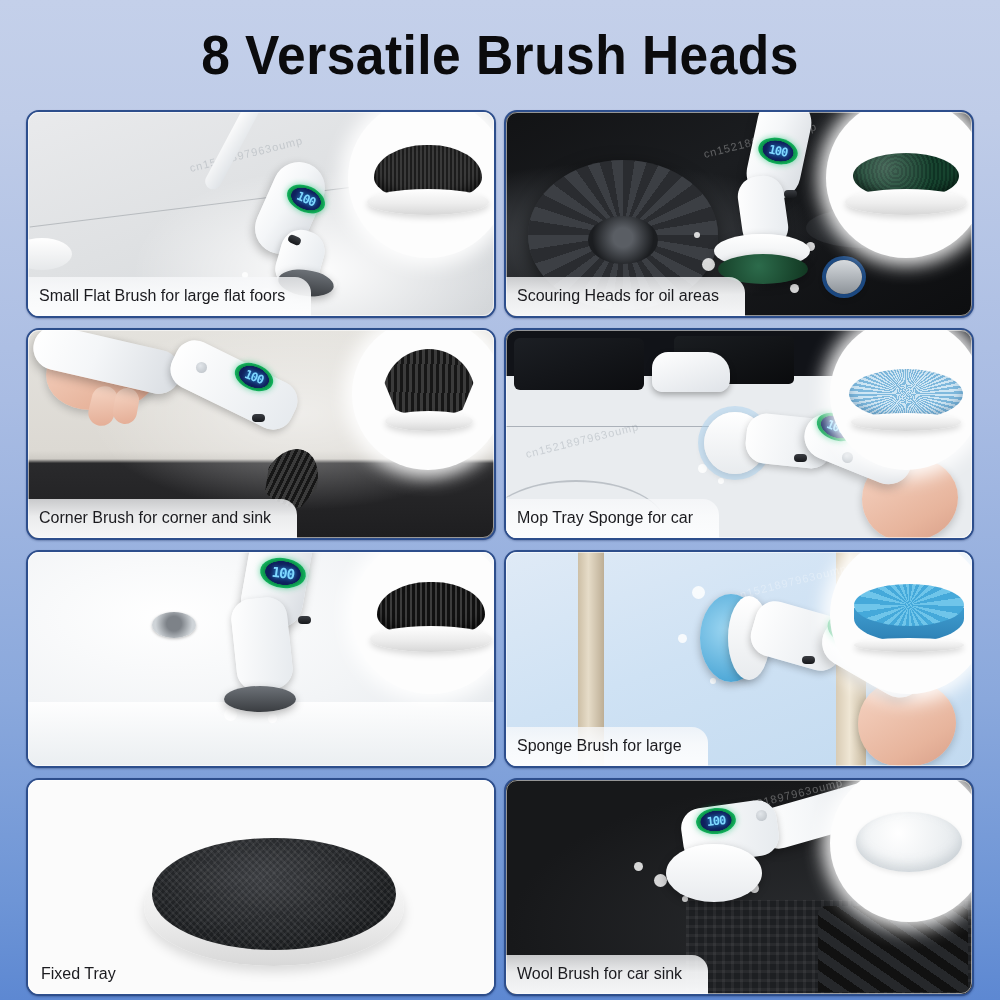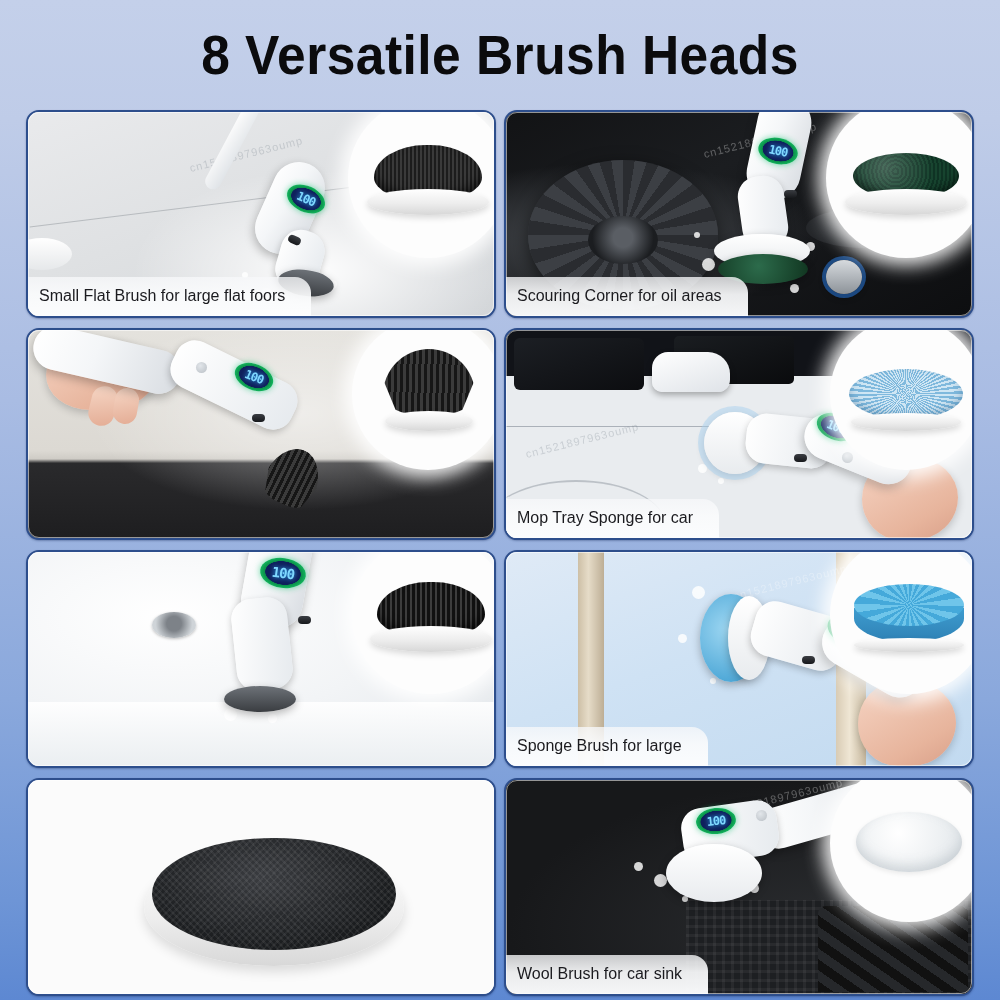--- a/index.html
+++ b/index.html
@@ -361,21 +361,21 @@
         <div class="prop" style="left:300px;top:96px;width:120px;height:40px;border-radius:50%;background:radial-gradient(ellipse at 50% 50%,#3a3d41,#1b1d20);"></div>
       </div>
 
       <div class="inset big">
         <div class="head-wrap">
           <div class="green-pad"></div>
           <div class="base-plate"></div>
         </div>
       </div>
 
-      <div class="caption">Scouring Corner for oil areas</div>
+      <div class="caption">Scouring Heads for oil areas</div>
       <div class="inner-edge"></div>
     </div>
 
     <div class="panel">
       <div class="scene s-wall">
         <div class="device">
           <div class="dev-handle" style="left:4px;top:8px;width:150px;height:44px;transform:rotate(13deg);border-radius:22px;"></div>
           <div class="dev-neck" style="left:140px;top:30px;width:132px;height:50px;transform:rotate(26deg);"></div>
           <div class="dev-screen" style="left:206px;top:34px;transform:rotate(22deg);">
             <span class="dev-digits">100</span>
@@ -389,20 +389,21 @@
         <div class="finger" style="left:86px;top:58px;width:24px;height:36px;transform:rotate(10deg);"></div>
       </div>
 
       <div class="inset r2">
         <div class="head-wrap">
           <div class="cone-brush"></div>
           <div class="base-plate" style="left:18px;width:88px;height:20px;"></div>
         </div>
       </div>
 
+      <div class="caption">Corner Brush for corner and sink</div>
       <div class="inner-edge"></div>
     </div>
 
     <div class="panel">
       <div class="scene s-car">
         <div class="prop car-window"></div>
         <div class="prop car-window2"></div>
         <div class="prop car-mirror"></div>
         <div class="prop car-body-line"></div>
         <div class="prop car-wheelarch"></div>
@@ -494,20 +495,21 @@
     </div>
 
     <div class="panel">
       <div class="scene s-white">
         <div class="tray">
           <div class="tray-base"></div>
           <div class="tray-velcro"></div>
         </div>
       </div>
 
+      <div class="caption plain">Fixed Tray</div>
       <div class="inner-edge"></div>
     </div>
 
     <div class="panel">
       <div class="scene s-interior">
         <div class="prop seat-mat"></div>
         <div class="prop floor-mat"></div>
         <div class="watermark" style="left:222px;top:10px;">cn1521897963oump</div>
         <div class="device">
           <div class="dev-handle" style="left:250px;top:14px;width:134px;height:42px;transform:rotate(-16deg);border-radius:22px;"></div>

